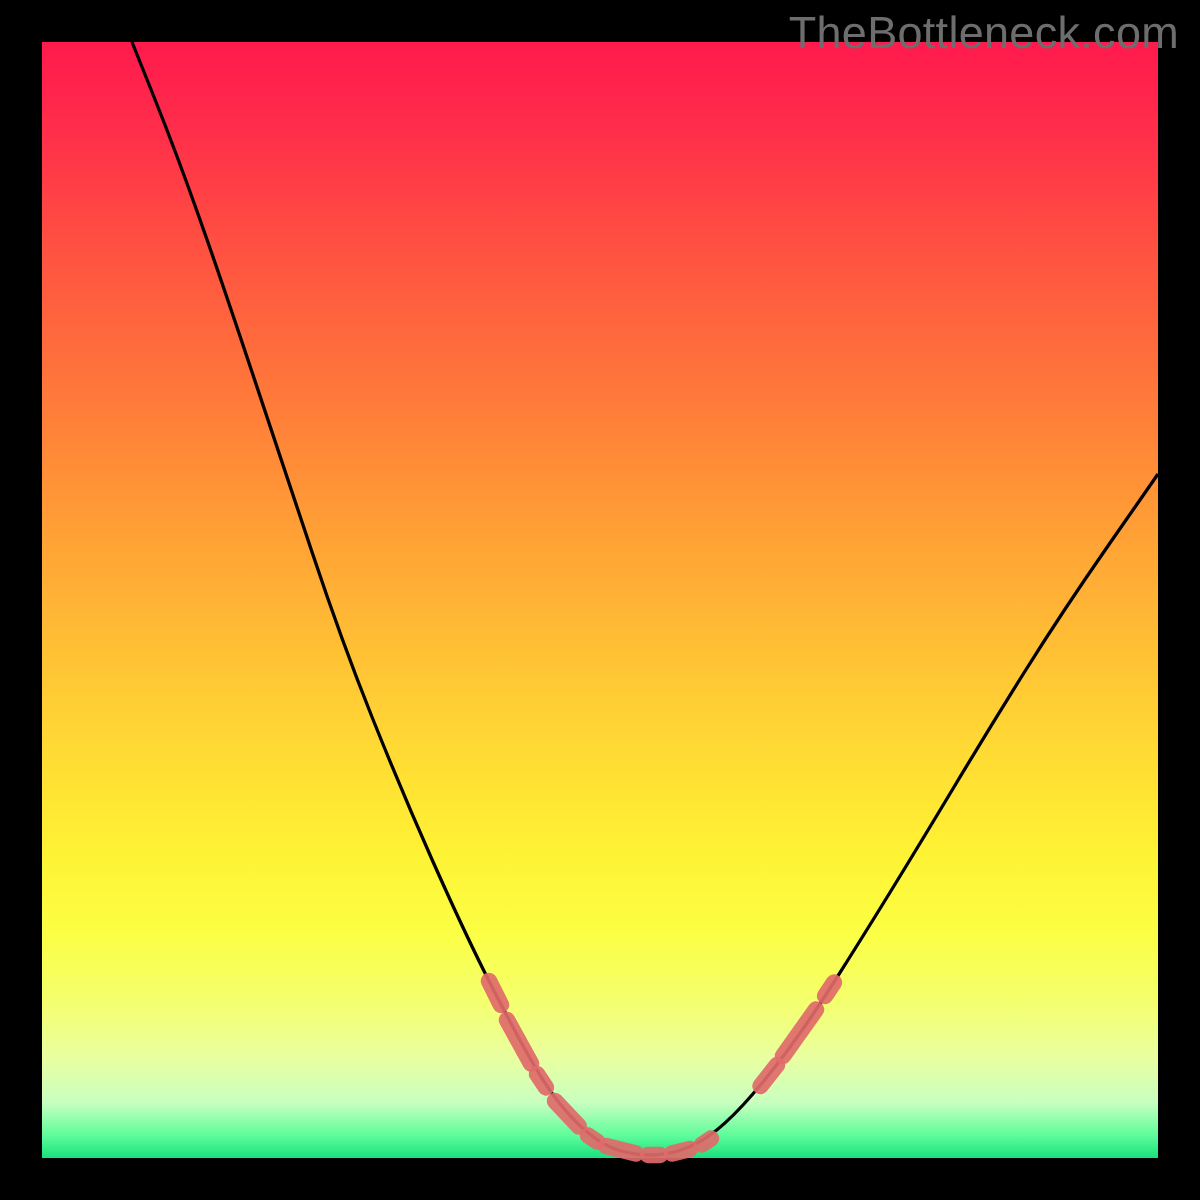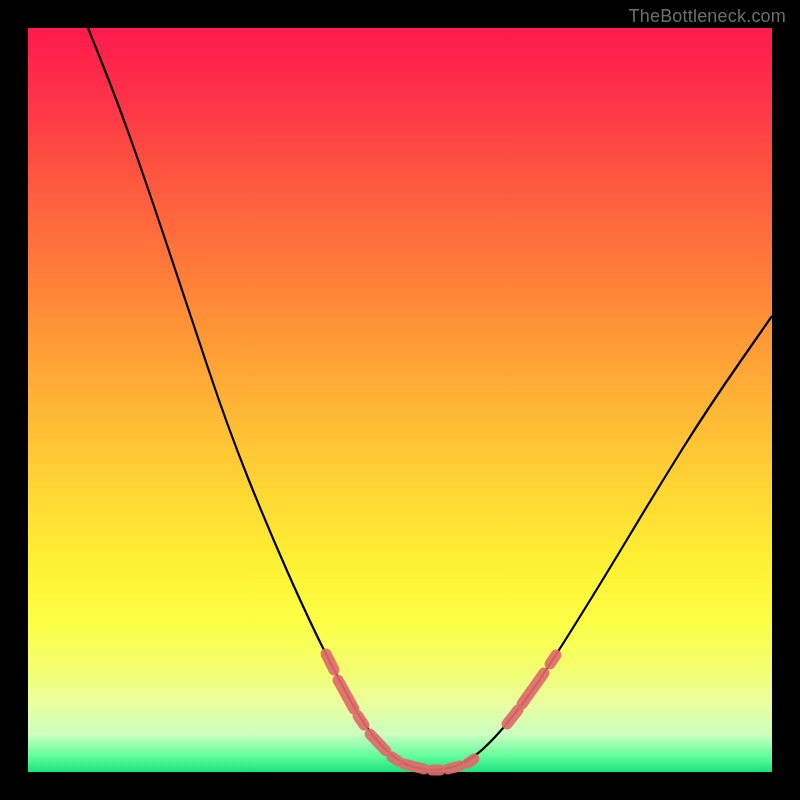--- a/index.html
+++ b/index.html
@@ -32,21 +32,21 @@
       #c9ffc0 95%,
       #5efc9a 98%,
       #18e27e 100%
     );
   }
   .watermark {
     position: absolute;
     top: 6px;
     right: 14px;
     color: #6d6d6d;
-    font-size: 18px;
+    font-size: 30px;
     letter-spacing: 0.2px;
     user-select: none;
   }
   svg.curve {
     position: absolute;
     left: 0;
     top: 0;
     width: 744px;
     height: 744px;
     overflow: visible;

